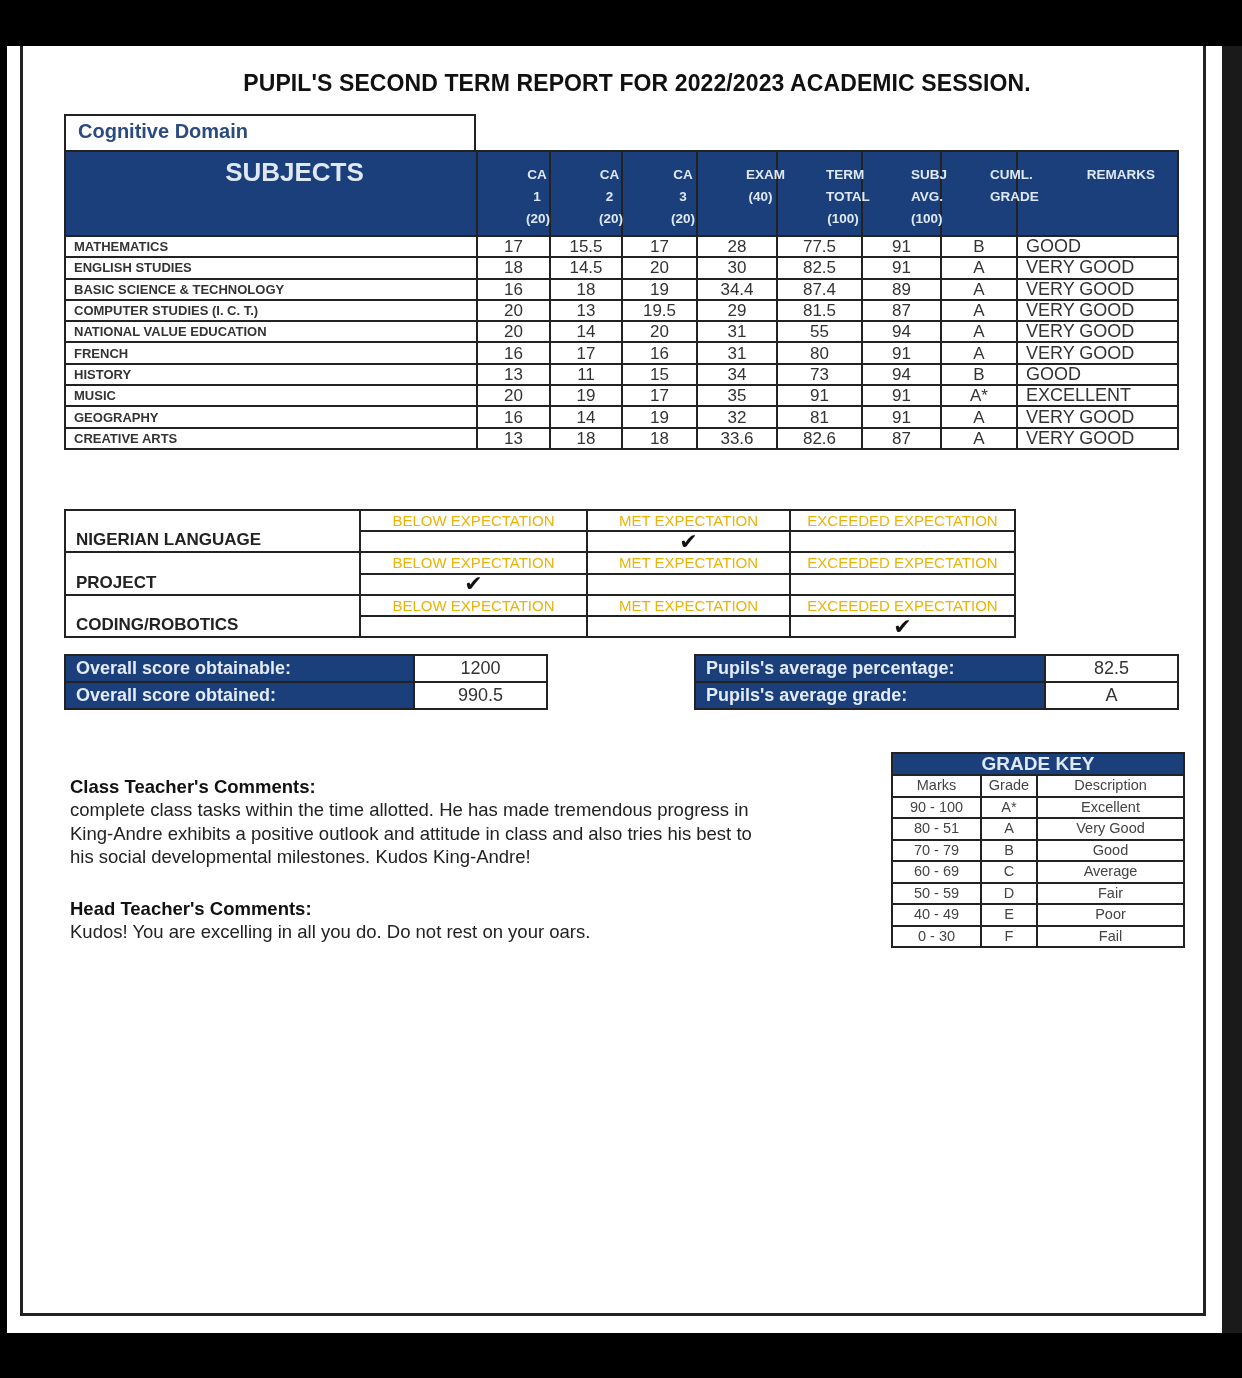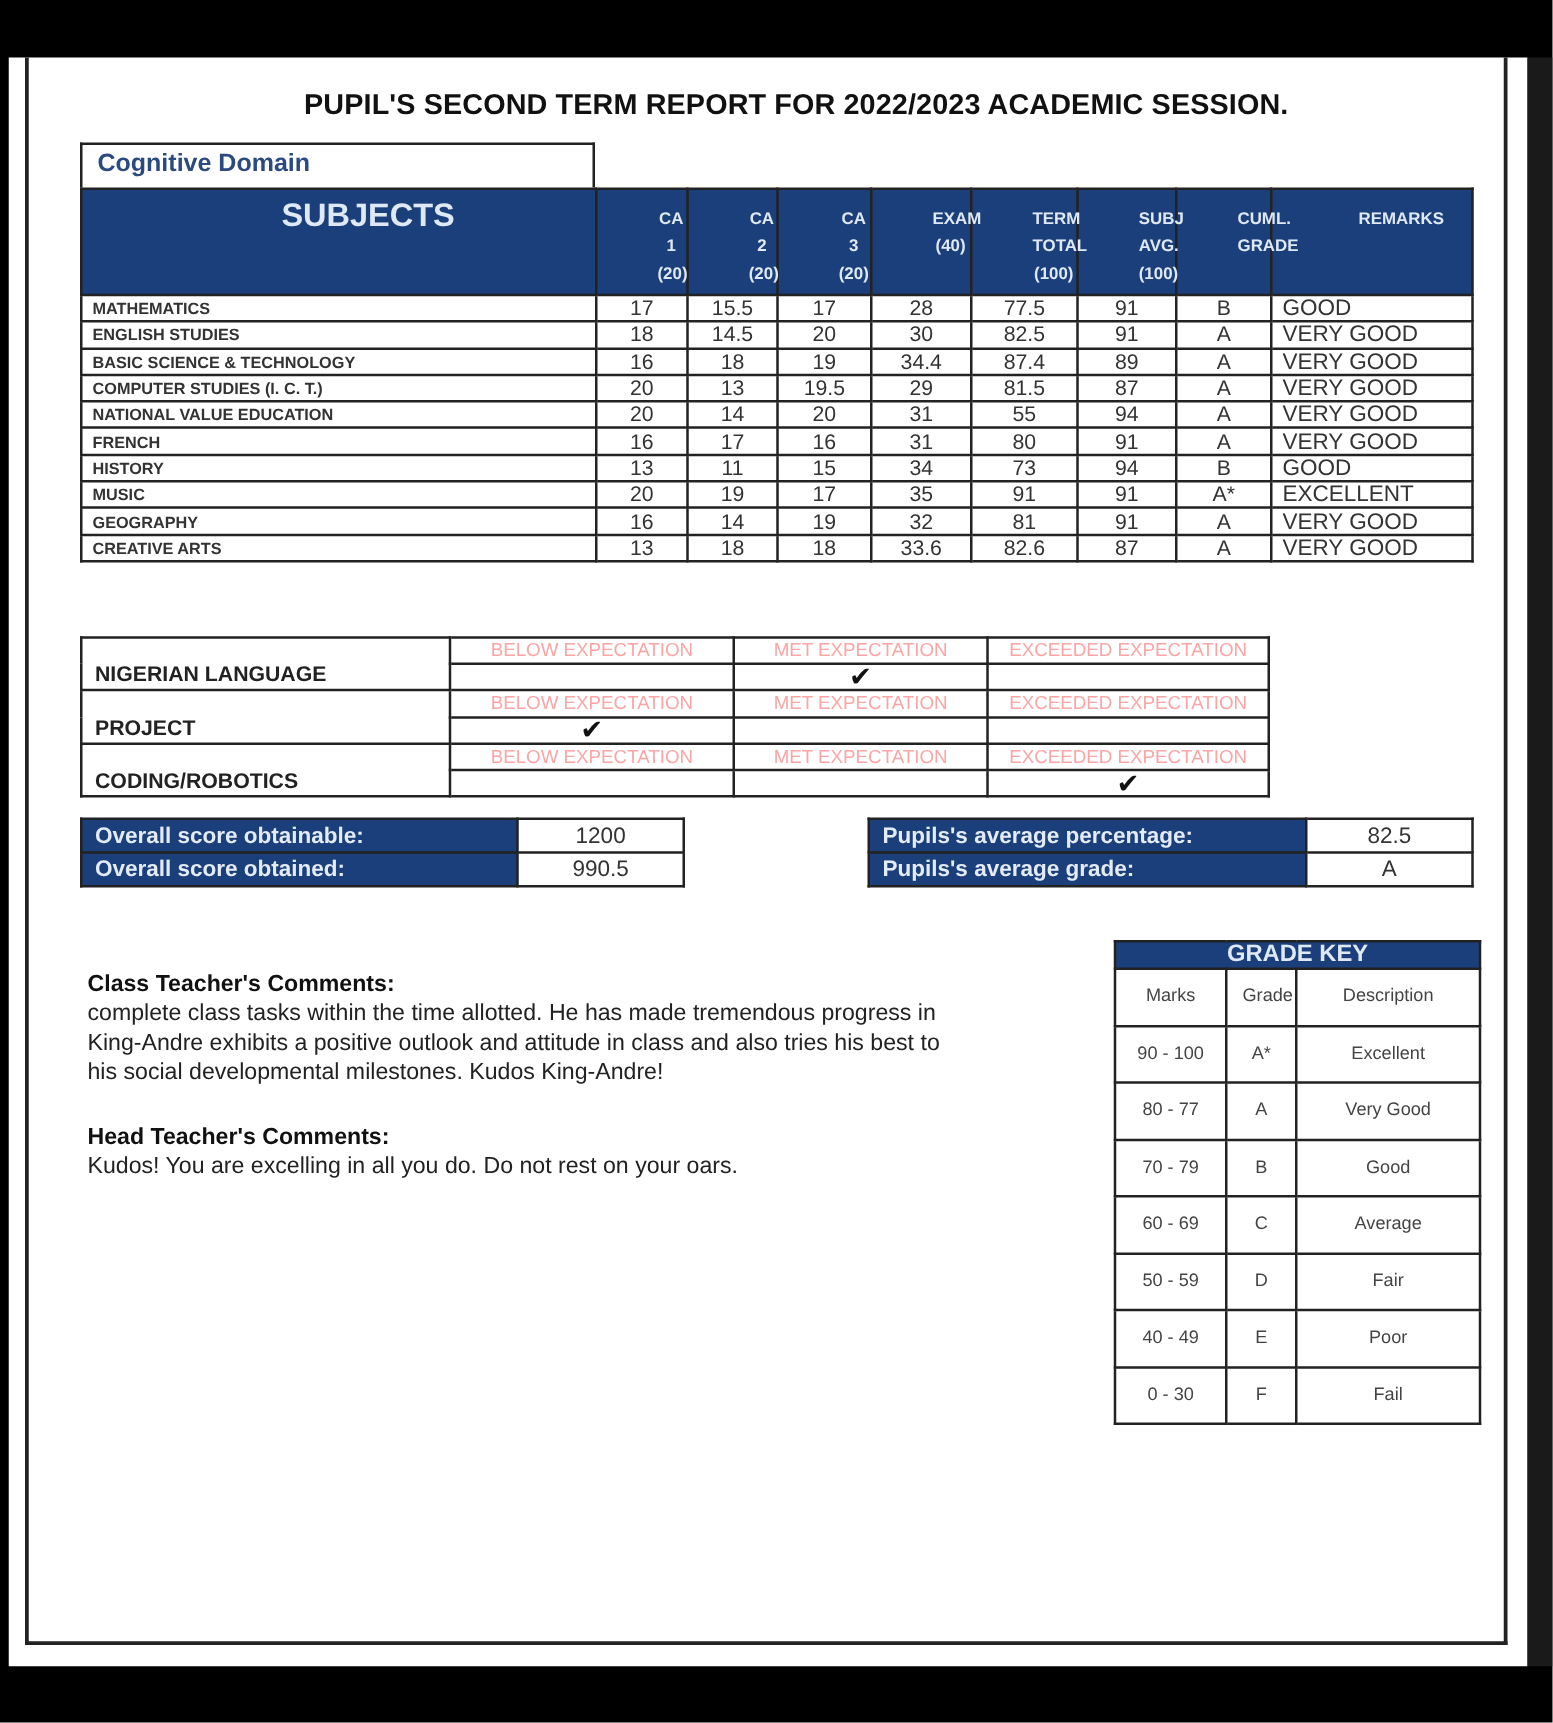--- a/index.html
+++ b/index.html
@@ -15,32 +15,32 @@
          color:#2a4a80; font-weight:bold; font-size:20px; padding:4px 0 0 12px; }
   table { border-collapse:collapse; }
   .grades { position:absolute; left:64px; top:150px; width:1113px; table-layout:fixed; }
   .grades th { background:#1b3f7a; color:#dfe8f5; font-size:13.5px; font-weight:bold; line-height:22px;
                vertical-align:top; padding-top:12px; border:2px solid #222; height:70px;padding-left:48px; }
   .grades th.subj-h { font-size:26px; line-height:28px; padding-top:6px; }
   .grades td { border:2px solid #222; height:19.3px; padding:0; font-size:17px; color:#333; text-align:center; line-height:19px; }
   .grades td.sname { text-align:left; font-size:13px; font-weight:bold; color:#333; padding-left:8px; }
   .grades td.rem { text-align:left; padding-left:8px; font-size:18px; }
   .expect { position:absolute; left:64px; top:509px; width:950px; table-layout:fixed; }
-  .expect td { border:2px solid #222; height:19.2px; padding:0; font-size:15px; color:#fca5a5; text-align:center; line-height:19px; }
+  .expect td { border:2px solid #222; height:19.2px; padding:0; font-size:15px; color:#eab308; text-align:center; line-height:19px; }
   .expect td.lbl { text-align:left; vertical-align:bottom; font-weight:bold; font-size:17px; color:#222; padding:0 0 2px 10px; }
   .expect td.chk { font-size:22px; color:#111; line-height:18px; }
   .summary { position:absolute; table-layout:fixed; }
   .summary td { border:2px solid #222; height:25px; padding:0; font-size:18px; line-height:25px; }
   .summary td.k { background:#1b3f7a; color:#e3ebf6; font-weight:bold; padding-left:10px; }
   .summary td.v { text-align:center; color:#333; }
   .comment-h { font-weight:bold; font-size:18.5px; color:#111; }
   .comment-b { font-size:18.5px; color:#222; line-height:23.5px; }
   .key { position:absolute; left:891px; top:752px; width:292px; table-layout:fixed; }
   .key th { background:#1b3f7a; color:#dfe8f5; font-size:19px; font-weight:bold; border:2px solid #222; height:20px; padding:0; line-height:20px; }
-  .key td { border:2px solid #222; height:19.5px; padding:12px; font-size:14.5px; color:#444; text-align:center; line-height:19px; }
+  .key td { border:2px solid #222; height:19.5px; padding:0; font-size:14.5px; color:#444; text-align:center; line-height:19px; }
 </style>
 </head>
 <body>
 
 <div class="page">
   <div class="inner-border"></div>
 </div>
 <div class="right-dark"></div>
 
 <div class="abs title">PUPIL'S SECOND TERM REPORT FOR 2022/2023 ACADEMIC SESSION.</div>
@@ -292,21 +292,21 @@
       <td>Description</td>
     </tr>
   </thead>
   <tbody id="key-body">
       <tr>
         <td>90 - 100</td>
         <td>A*</td>
         <td>Excellent</td>
       </tr>
       <tr>
-        <td>80 - 77</td>
+        <td>80 - 51</td>
         <td>A</td>
         <td>Very Good</td>
       </tr>
       <tr>
         <td>70 - 79</td>
         <td>B</td>
         <td>Good</td>
       </tr>
       <tr>
         <td>60 - 69</td>

